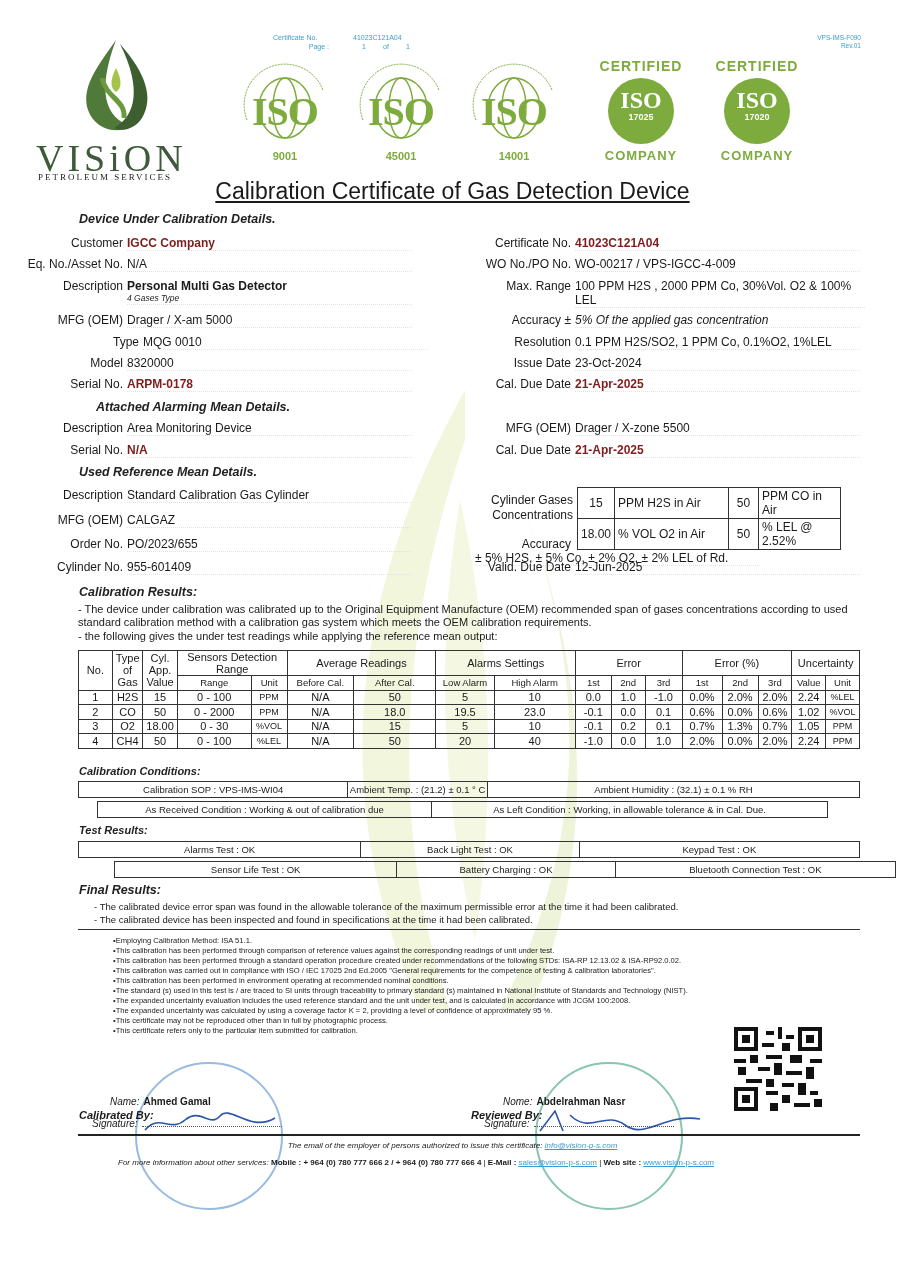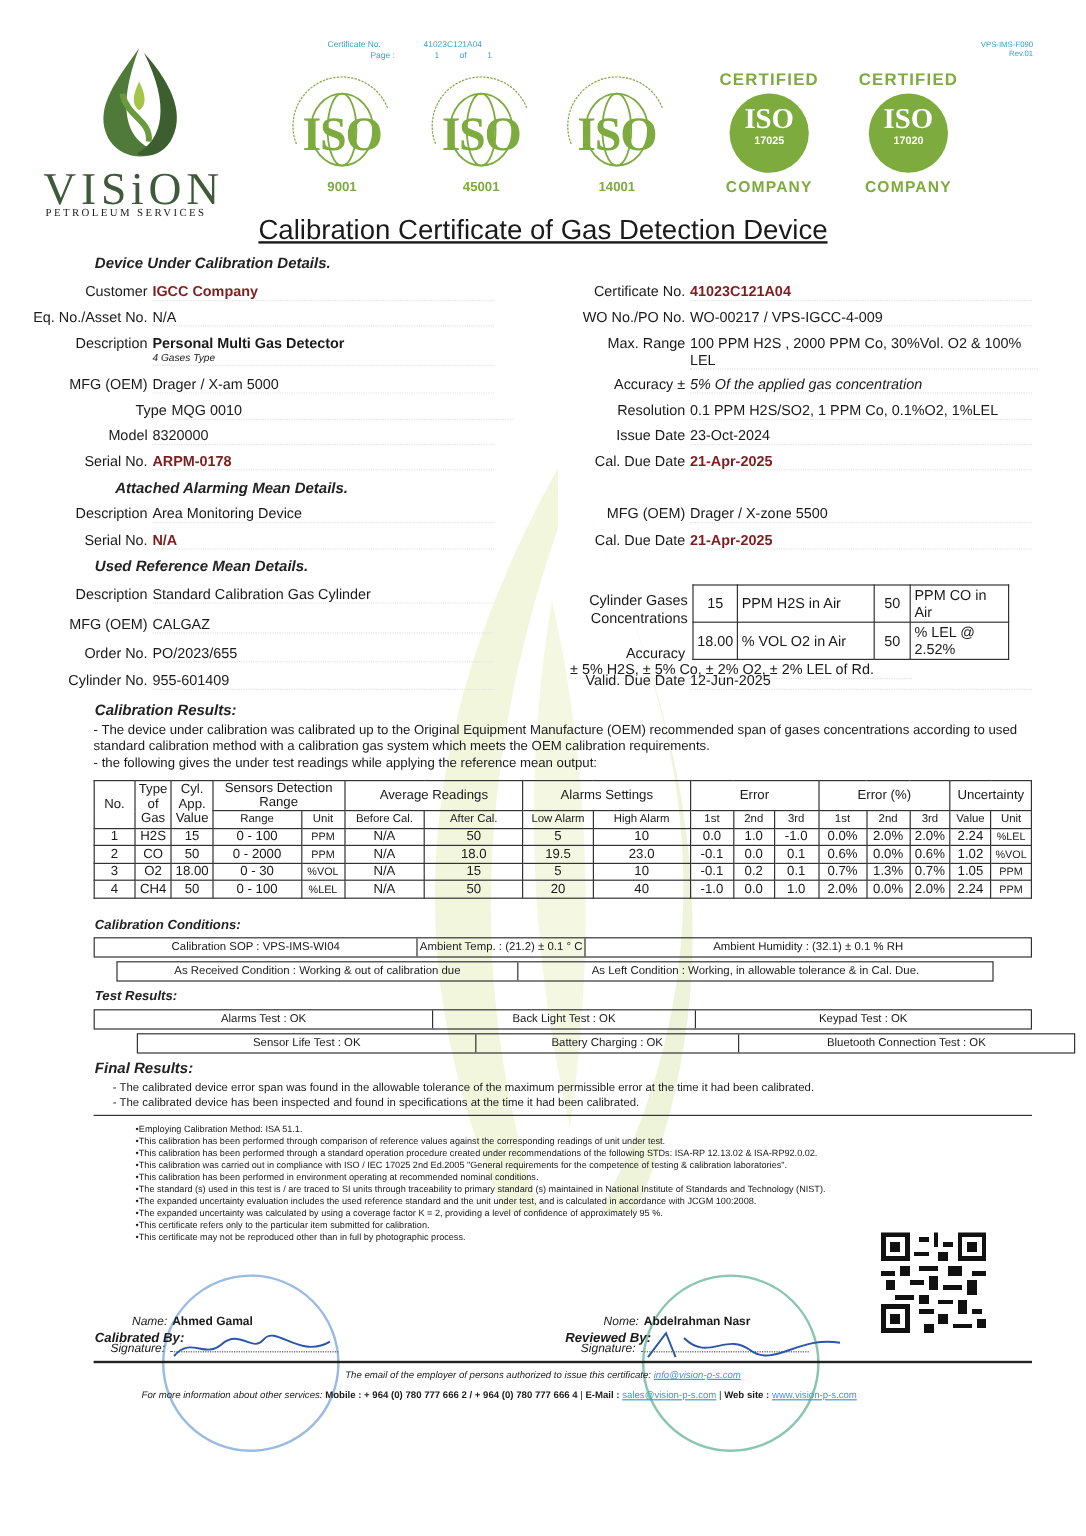--- a/index.html
+++ b/index.html
@@ -433,22 +433,22 @@
 <div class="notes-rule"></div>
 <div class="notes">
   <div>Employing Calibration Method: ISA 51.1.</div>
   <div>This calibration has been performed through comparison of reference values against the corresponding readings of unit under test.</div>
   <div>This calibration has been performed through a standard operation procedure created under recommendations of the following STDs: ISA-RP 12.13.02  &amp; ISA-RP92.0.02.</div>
   <div>This calibration was carried out in compliance with ISO / IEC 17025 2nd Ed.2005 "General requirements for the competence of  testing &amp; calibration laboratories".</div>
   <div>This calibration has been performed in environment operating at recommended nominal conditions.</div>
   <div>The standard (s) used in this test is / are traced to SI units through traceability to primary standard (s) maintained in National Institute of Standards and Technology (NIST).</div>
   <div>The expanded uncertainty evaluation includes the used reference standard and the unit under test, and is calculated in accordance with JCGM 100:2008.</div>
   <div>The expanded uncertainty was calculated by using a coverage factor K = 2, providing a level of confidence of approximately 95 %.</div>
+  <div>This certificate may not be reproduced other than in full by photographic process.</div>
   <div>This certificate refers only to the particular item submitted for calibration.</div>
-  <div>This certificate may not be reproduced other than in full by photographic process.</div>
 </div>
 
 <svg class="qr" viewBox="0 0 22 21" shape-rendering="crispEdges">
   <rect width="22" height="21" fill="#fff"></rect>
   <g fill="#111">
     <rect x="0" y="0" width="6" height="6"></rect>
       <rect x="1" y="1" width="4" height="4" fill="#fff"></rect>
       <rect x="2" y="2" width="2" height="2"></rect>
     <rect x="16" y="0" width="6" height="6"></rect>
       <rect x="17" y="1" width="4" height="4" fill="#fff"></rect>

